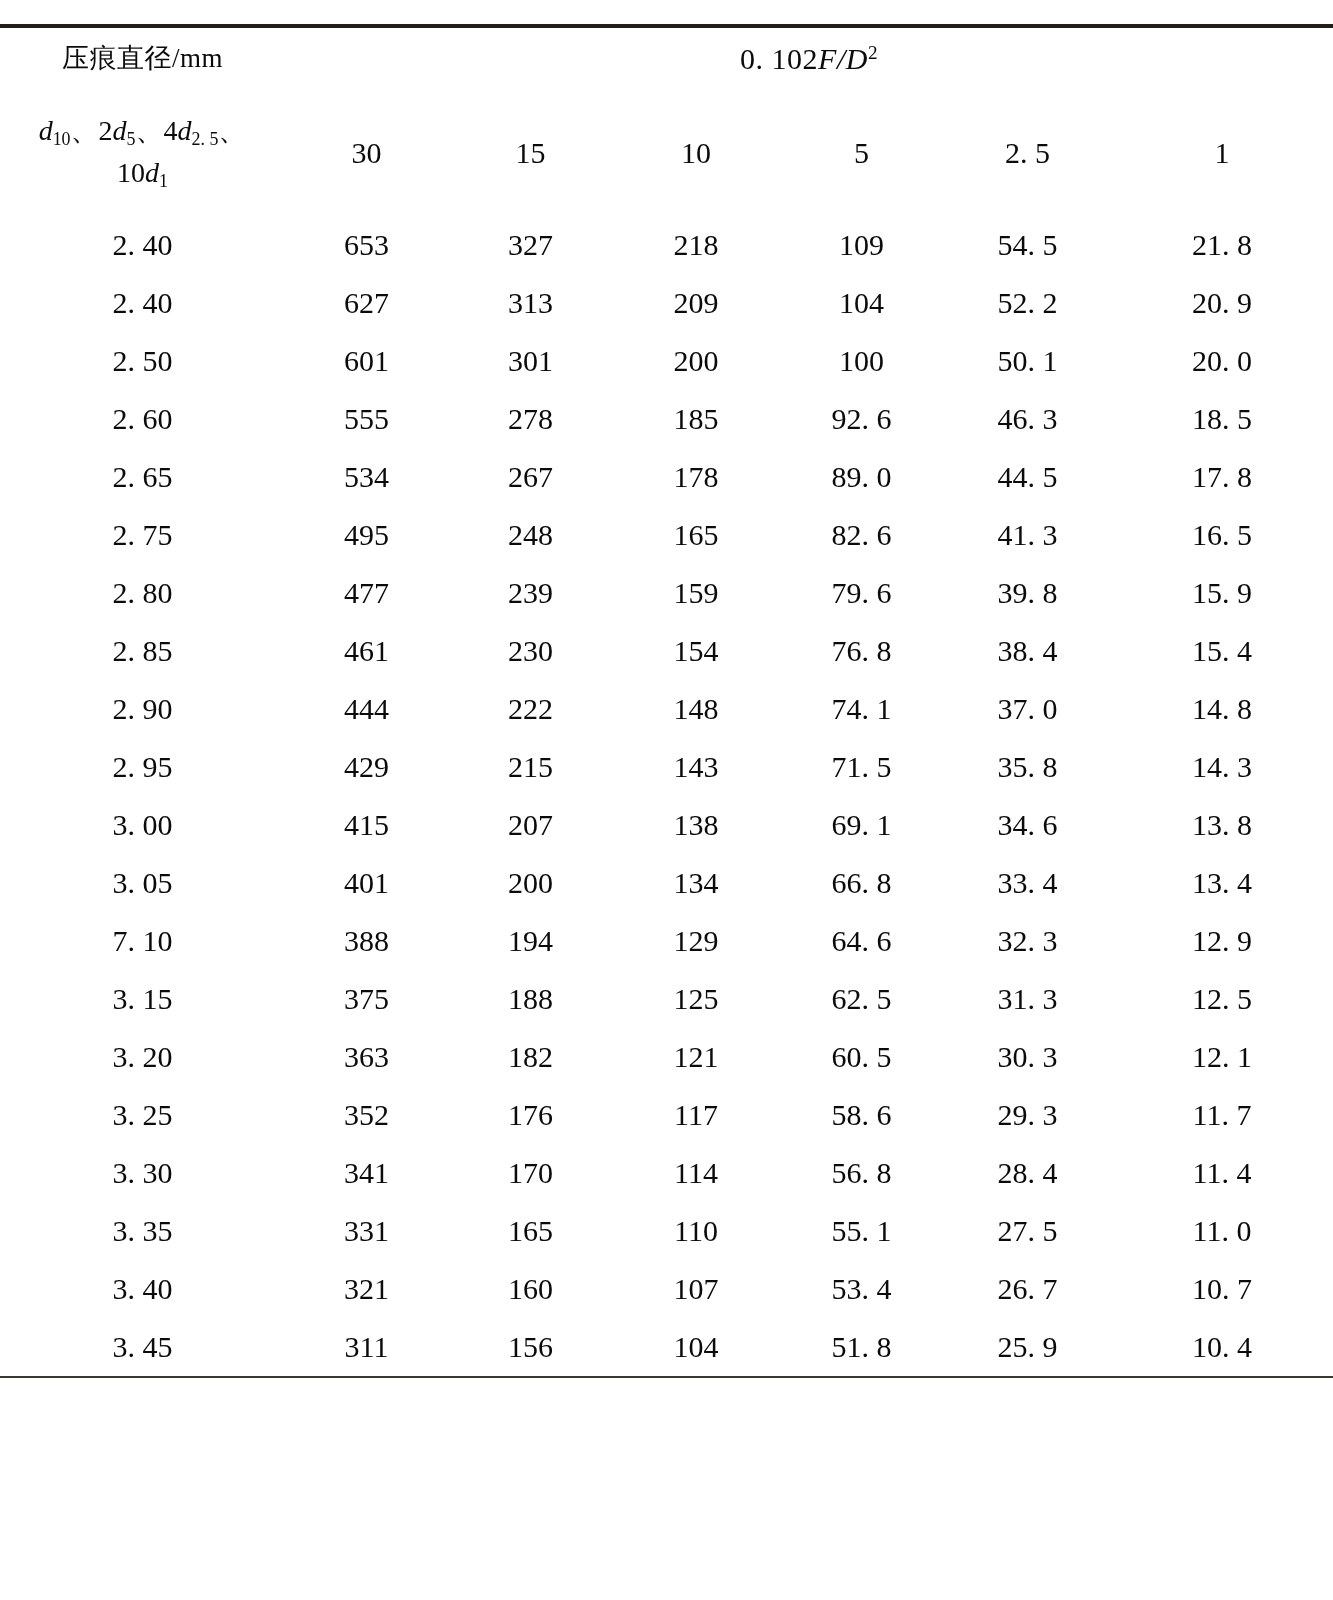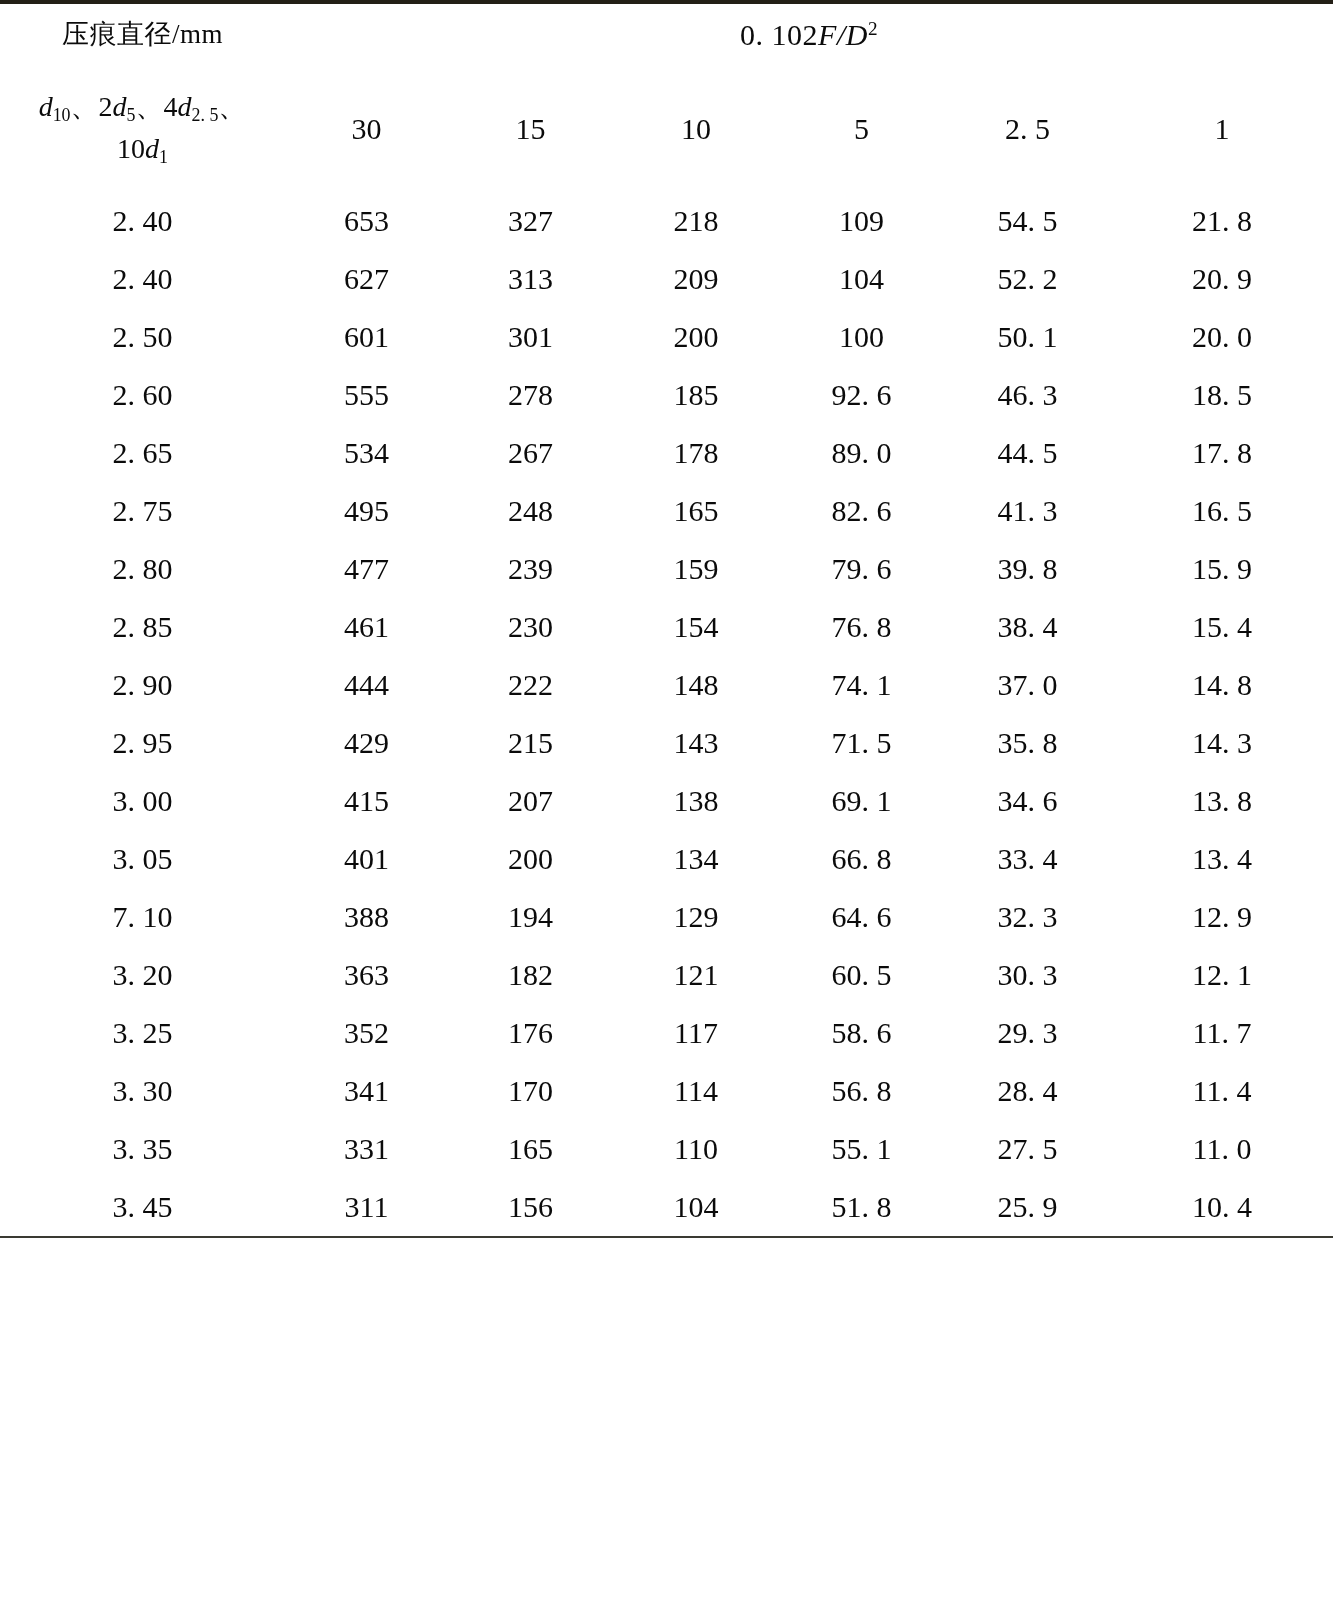--- a/index.html
+++ b/index.html
@@ -20,20 +20,21 @@
     height: 1600px;
     position: relative;
     box-sizing: border-box;
   }
 
   table.hardness {
     width: 1333px;
     border-collapse: collapse;
     table-layout: fixed;
     font-family: "Liberation Serif", "DejaVu Serif", serif;
+    margin-top: 24px;
   }
 
   
   table.hardness {
     border-top: 4px solid #231f16;
     border-bottom: 2px solid #3a3a32;
     border-left: 0;
     border-right: 0;
   }
 
@@ -250,20 +251,29 @@
         <tr>
           <td class="vsep-r">7. 10</td>
           <td class="vsep-r">388</td>
           <td class="vsep-r">194</td>
           <td class="vsep-r">129</td>
           <td class="vsep-r">64. 6</td>
           <td class="vsep-r">32. 3</td>
           <td>12. 9</td>
         </tr>
         <tr>
+          <td class="vsep-r">3. 15</td>
+          <td class="vsep-r">375</td>
+          <td class="vsep-r">188</td>
+          <td class="vsep-r">125</td>
+          <td class="vsep-r">62. 5</td>
+          <td class="vsep-r">31. 3</td>
+          <td>12. 5</td>
+        </tr>
+        <tr>
           <td class="vsep-r">3. 20</td>
           <td class="vsep-r">363</td>
           <td class="vsep-r">182</td>
           <td class="vsep-r">121</td>
           <td class="vsep-r">60. 5</td>
           <td class="vsep-r">30. 3</td>
           <td>12. 1</td>
         </tr>
         <tr>
           <td class="vsep-r">3. 25</td>
@@ -286,20 +296,29 @@
         <tr>
           <td class="vsep-r">3. 35</td>
           <td class="vsep-r">331</td>
           <td class="vsep-r">165</td>
           <td class="vsep-r">110</td>
           <td class="vsep-r">55. 1</td>
           <td class="vsep-r">27. 5</td>
           <td>11. 0</td>
         </tr>
         <tr>
+          <td class="vsep-r">3. 40</td>
+          <td class="vsep-r">321</td>
+          <td class="vsep-r">160</td>
+          <td class="vsep-r">107</td>
+          <td class="vsep-r">53. 4</td>
+          <td class="vsep-r">26. 7</td>
+          <td>10. 7</td>
+        </tr>
+        <tr>
           <td class="vsep-r">3. 45</td>
           <td class="vsep-r">311</td>
           <td class="vsep-r">156</td>
           <td class="vsep-r">104</td>
           <td class="vsep-r">51. 8</td>
           <td class="vsep-r">25. 9</td>
           <td>10. 4</td>
         </tr>
       </tbody>
   </table>

